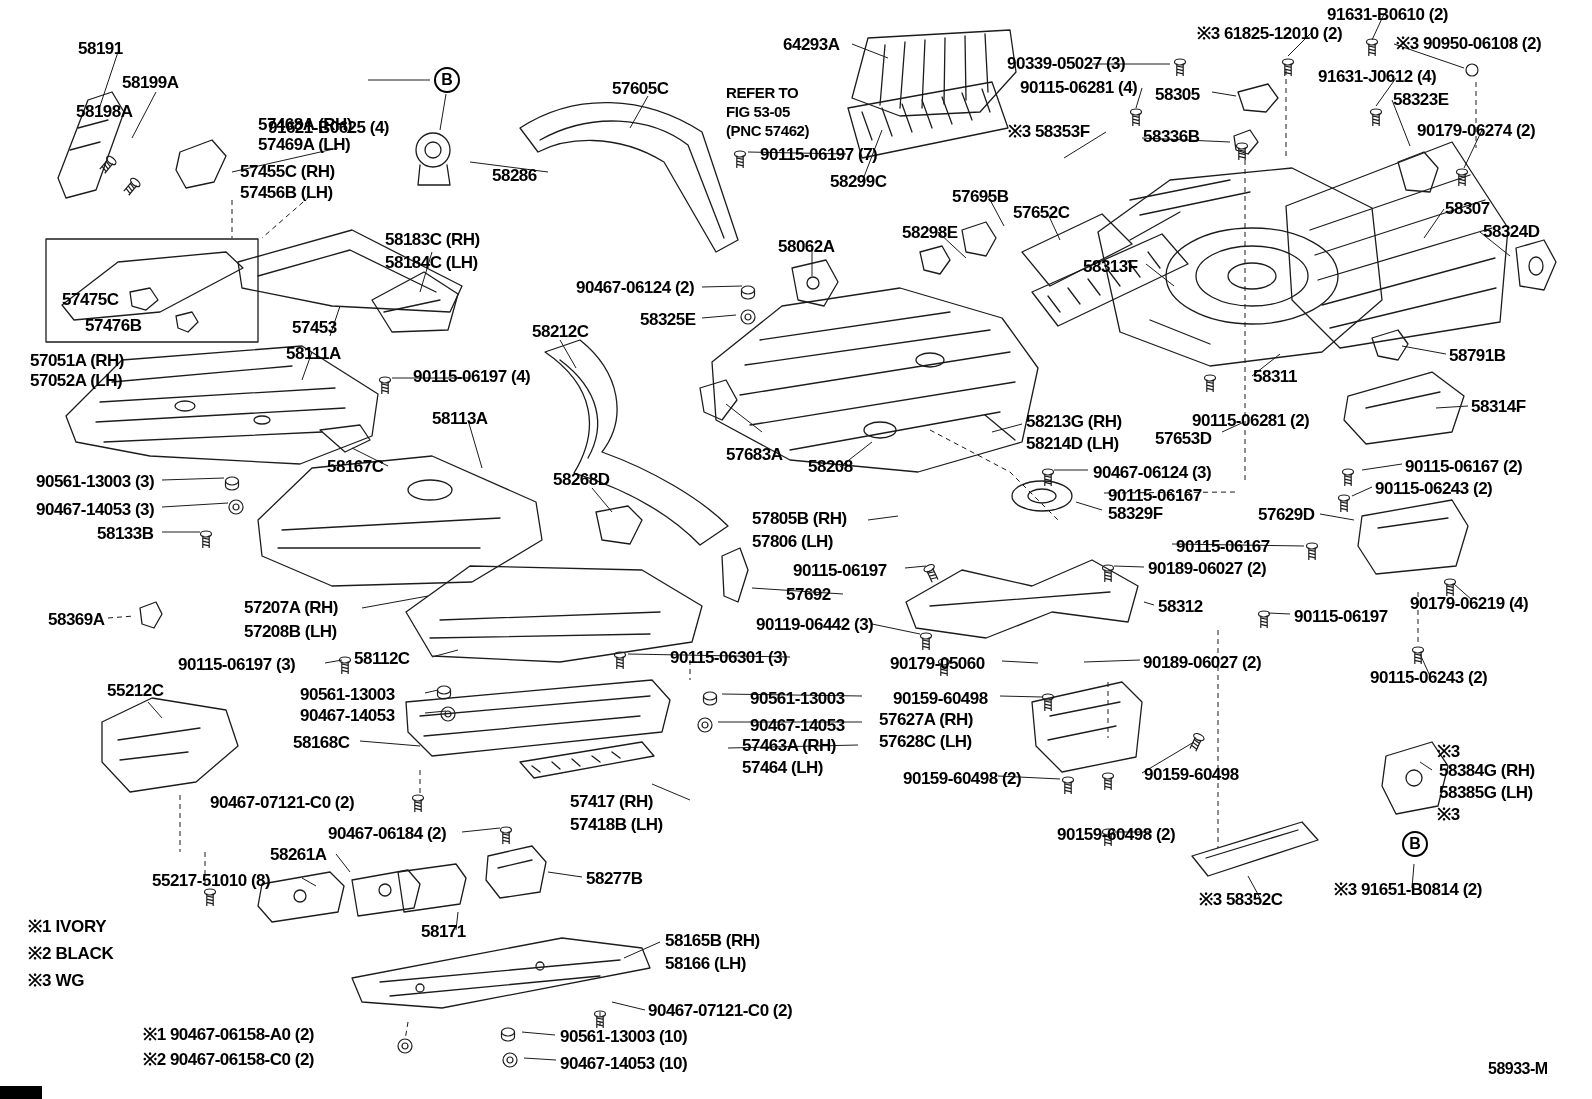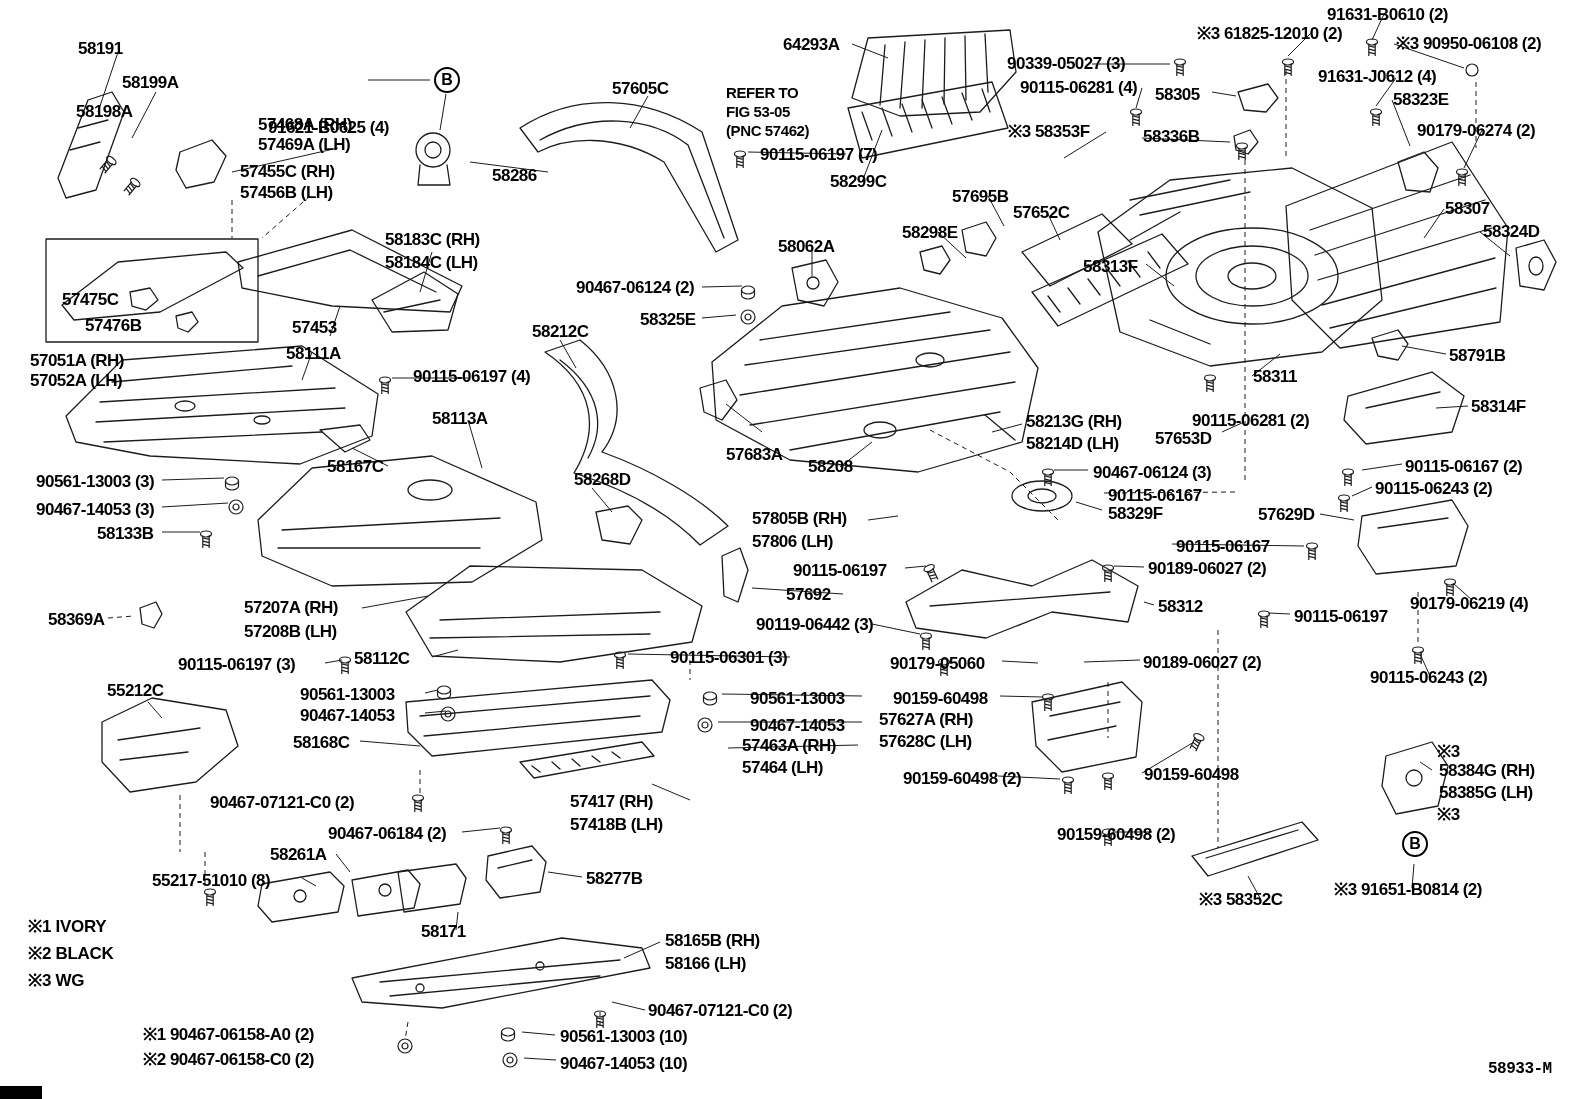--- a/index.html
+++ b/index.html
@@ -15,21 +15,21 @@
     position:absolute; font-weight:bold; font-size:17px; line-height:1.05;
     letter-spacing:-0.5px; white-space:nowrap; color:#000;
   }
   .refer-note {
     position:absolute; left:726px; top:84px; font-weight:bold; font-size:15px;
     line-height:1.25; letter-spacing:-0.4px; white-space:nowrap;
   }
   .legend { position:absolute; left:28px; top:914px; font-weight:bold; font-size:17px; letter-spacing:-0.3px; }
   .legend > div { height:27px; white-space:nowrap; }
   .footer-code {
-    position:absolute; left:1488px; top:1060px; font-weight:bold; font-size:16px; letter-spacing:-0.5px;font-family:Liberation Mono, monospace;
+    position:absolute; left:1488px; top:1060px; font-weight:bold; font-size:16px; letter-spacing:-0.5px;
   }
   .circled-letter {
     position:absolute; width:26px; height:26px; border:2.2px solid #000; border-radius:50%;
     display:flex; align-items:center; justify-content:center;
     font-weight:bold; font-size:16px; background:#fff;
   }
   .corner-mark { position:absolute; left:0; top:1086px; width:42px; height:13px; background:#000; }
   .dash { stroke-dasharray:5 4; }
 </style>
 </head>
@@ -283,21 +283,21 @@
       <div class="part-label" style="left: 30px; top: 352px;">57051A (RH)</div>
       <div class="part-label" style="left: 30px; top: 372px;">57052A (LH)</div>
       <div class="part-label" style="left: 286px; top: 345px;">58111A</div>
       <div class="part-label" style="left: 532px; top: 323px;">58212C</div>
       <div class="part-label" style="left: 413px; top: 368px;">90115-06197 (4)</div>
       <div class="part-label" style="left: 432px; top: 410px;">58113A</div>
       <div class="part-label" style="left: 327px; top: 458px;">58167C</div>
       <div class="part-label" style="left: 36px; top: 473px;">90561-13003 (3)</div>
       <div class="part-label" style="left: 36px; top: 501px;">90467-14053 (3)</div>
       <div class="part-label" style="left: 97px; top: 525px;">58133B</div>
-      <div class="part-label" style="left: 553px; top: 471px; margin-left: 21px;">58268D</div>
+      <div class="part-label" style="left: 553px; top: 471px;">58268D</div>
       <div class="part-label" style="left: 48px; top: 611px;">58369A</div>
       <div class="part-label" style="left: 244px; top: 599px;">57207A (RH)</div>
       <div class="part-label" style="left: 244px; top: 623px;">57208B (LH)</div>
       <div class="part-label" style="left: 178px; top: 656px;">90115-06197 (3)</div>
       <div class="part-label" style="left: 354px; top: 650px;">58112C</div>
       <div class="part-label" style="left: 107px; top: 682px;">55212C</div>
       <div class="part-label" style="left: 300px; top: 686px;">90561-13003</div>
       <div class="part-label" style="left: 300px; top: 707px;">90467-14053</div>
       <div class="part-label" style="left: 293px; top: 734px;">58168C</div>
       <div class="part-label" style="left: 210px; top: 794px;">90467-07121-C0 (2)</div>

